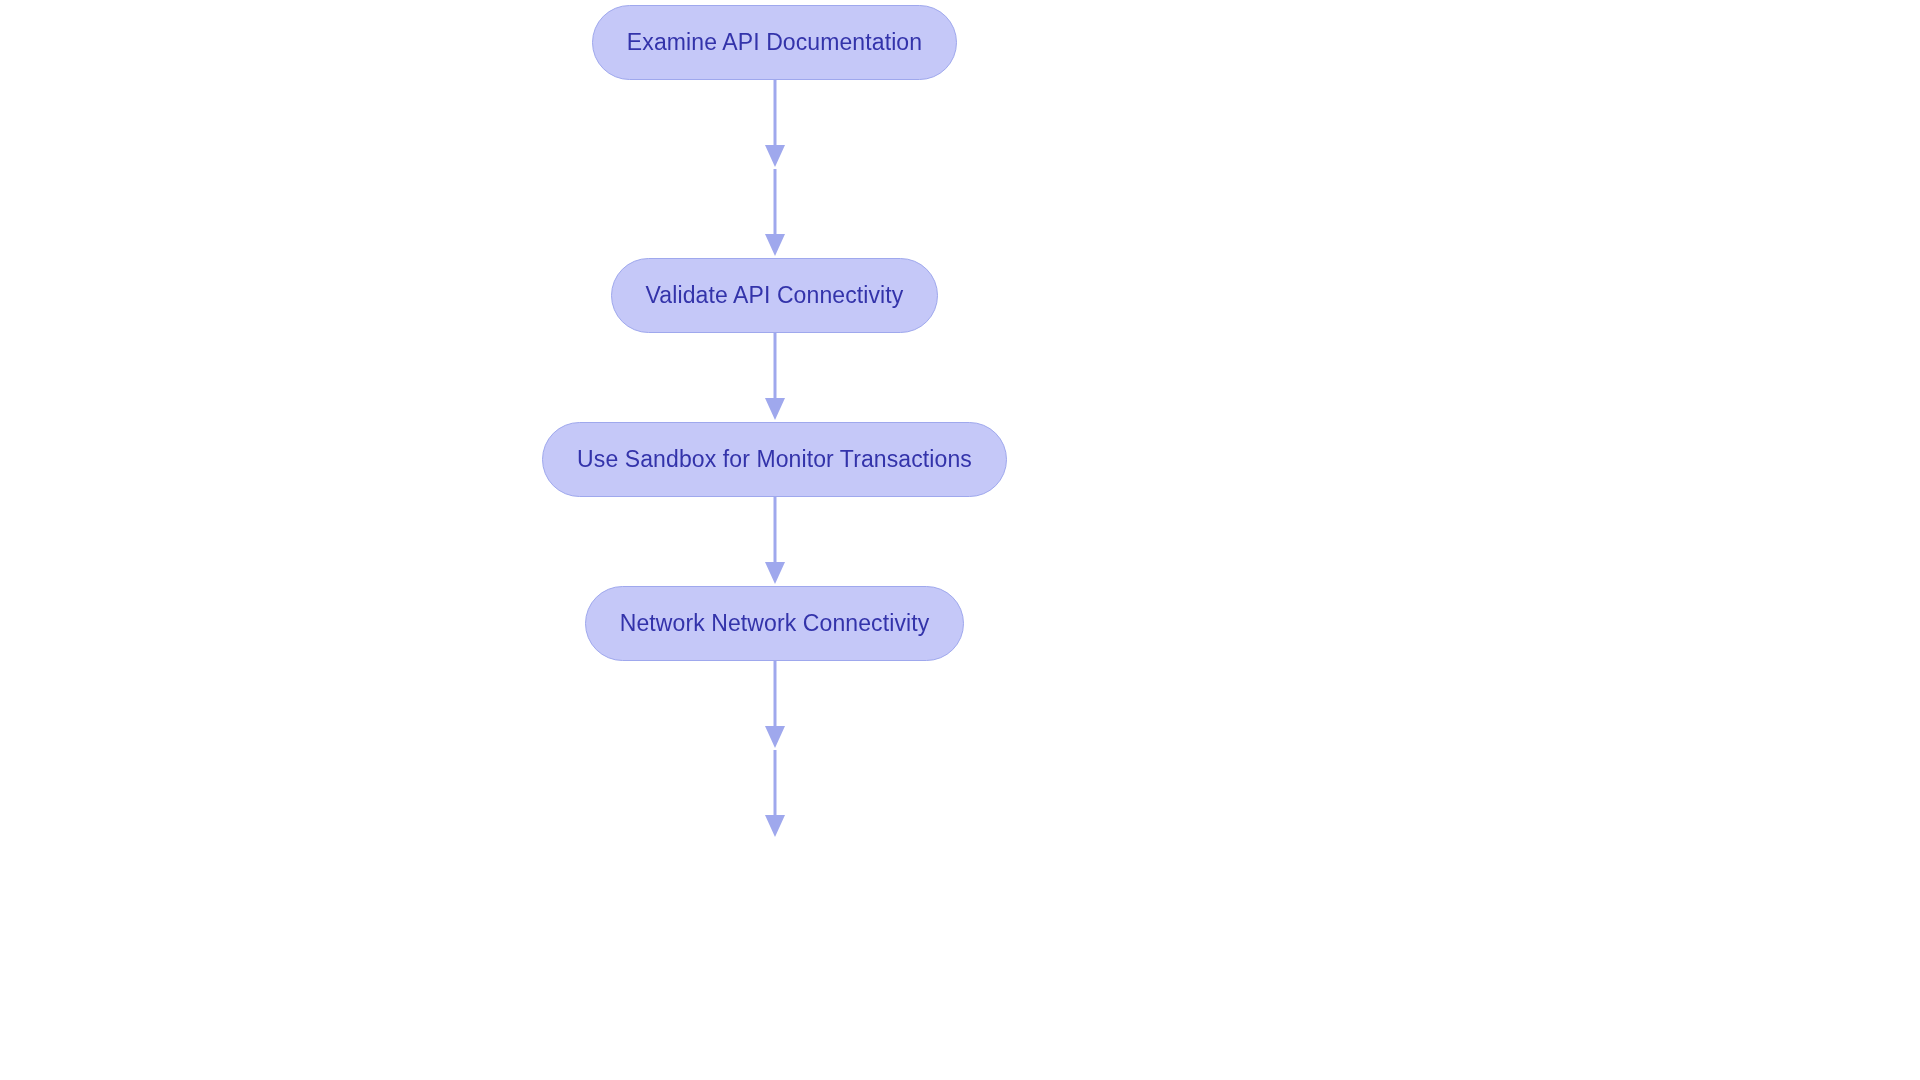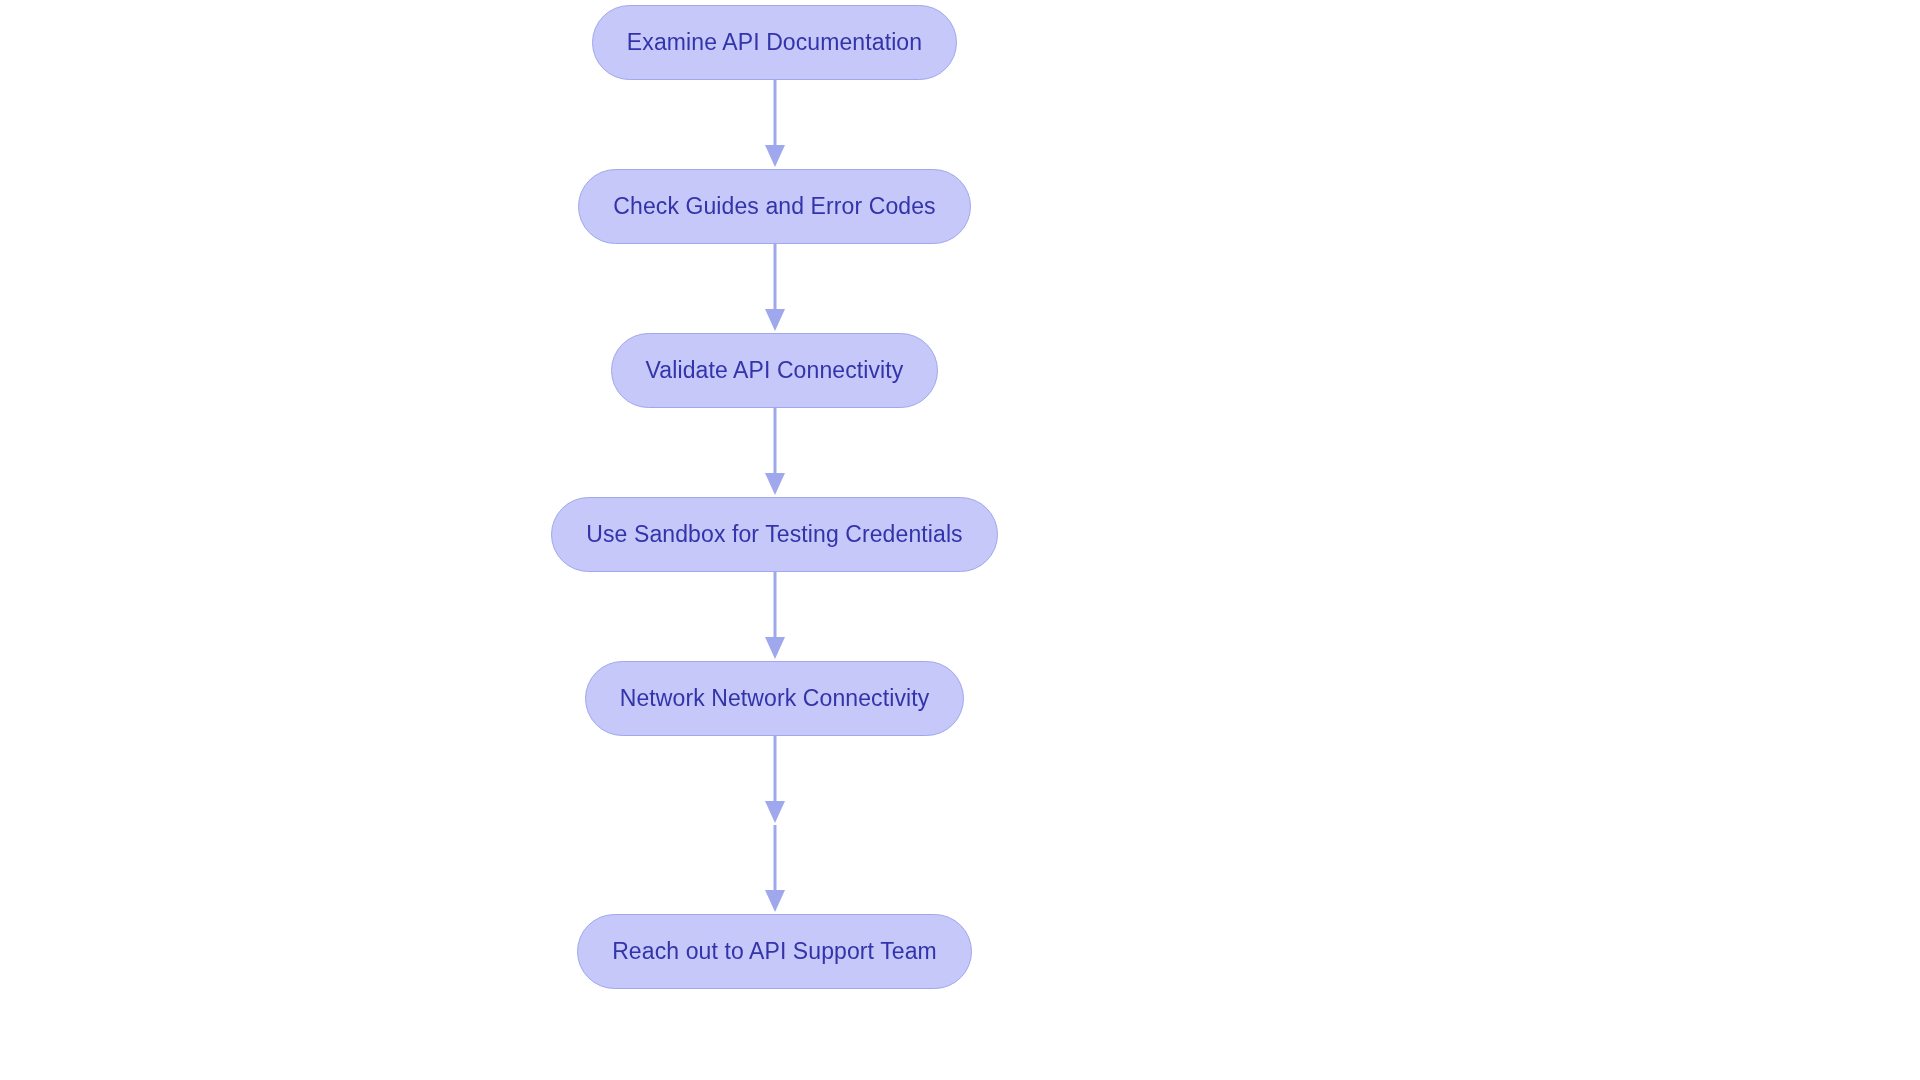--- a/index.html
+++ b/index.html
@@ -83,44 +83,41 @@
       <span class="node-label">Examine API Documentation</span>
     </div>
 
     <div class="connector">
       <svg viewBox="0 0 40 89" xmlns="http://www.w3.org/2000/svg">
         <line x1="20" y1="0" x2="20" y2="74" stroke="#9fa8ed" stroke-width="3"></line>
         <polygon points="20,87 10,65 30,65" fill="#9fa8ed"></polygon>
       </svg>
     </div>
 
-    <div class="node">
-      <span class="node-label">Check Guides and Error Codes</span>
-    </div>
 
     <div class="connector">
       <svg viewBox="0 0 40 89" xmlns="http://www.w3.org/2000/svg">
         <line x1="20" y1="0" x2="20" y2="74" stroke="#9fa8ed" stroke-width="3"></line>
         <polygon points="20,87 10,65 30,65" fill="#9fa8ed"></polygon>
       </svg>
     </div>
 
     <div class="node">
       <span class="node-label">Validate API Connectivity</span>
     </div>
 
     <div class="connector">
       <svg viewBox="0 0 40 89" xmlns="http://www.w3.org/2000/svg">
         <line x1="20" y1="0" x2="20" y2="74" stroke="#9fa8ed" stroke-width="3"></line>
         <polygon points="20,87 10,65 30,65" fill="#9fa8ed"></polygon>
       </svg>
     </div>
 
     <div class="node">
-      <span class="node-label">Use Sandbox for Testing Credentials</span>
+      <span class="node-label">Use Sandbox for Monitor Transactions</span>
     </div>
 
     <div class="connector">
       <svg viewBox="0 0 40 89" xmlns="http://www.w3.org/2000/svg">
         <line x1="20" y1="0" x2="20" y2="74" stroke="#9fa8ed" stroke-width="3"></line>
         <polygon points="20,87 10,65 30,65" fill="#9fa8ed"></polygon>
       </svg>
     </div>
 
     <div class="node">
@@ -135,18 +132,15 @@
     </div>
 
 
     <div class="connector">
       <svg viewBox="0 0 40 89" xmlns="http://www.w3.org/2000/svg">
         <line x1="20" y1="0" x2="20" y2="74" stroke="#9fa8ed" stroke-width="3"></line>
         <polygon points="20,87 10,65 30,65" fill="#9fa8ed"></polygon>
       </svg>
     </div>
 
-    <div class="node">
-      <span class="node-label">Reach out to API Support Team</span>
-    </div>
 
   </div>
 </div>
 
 </body></html>

